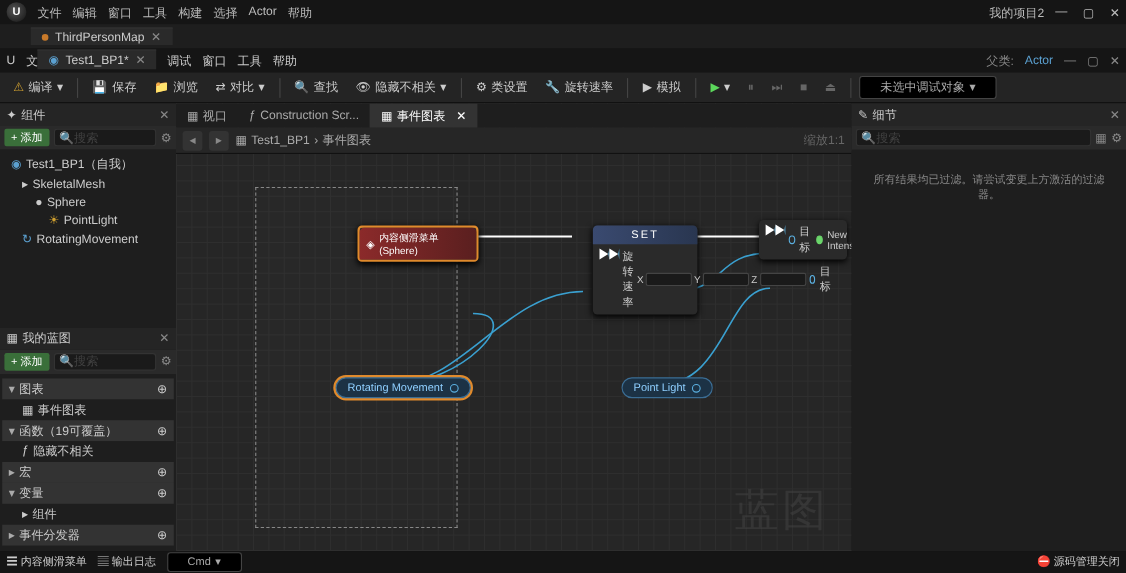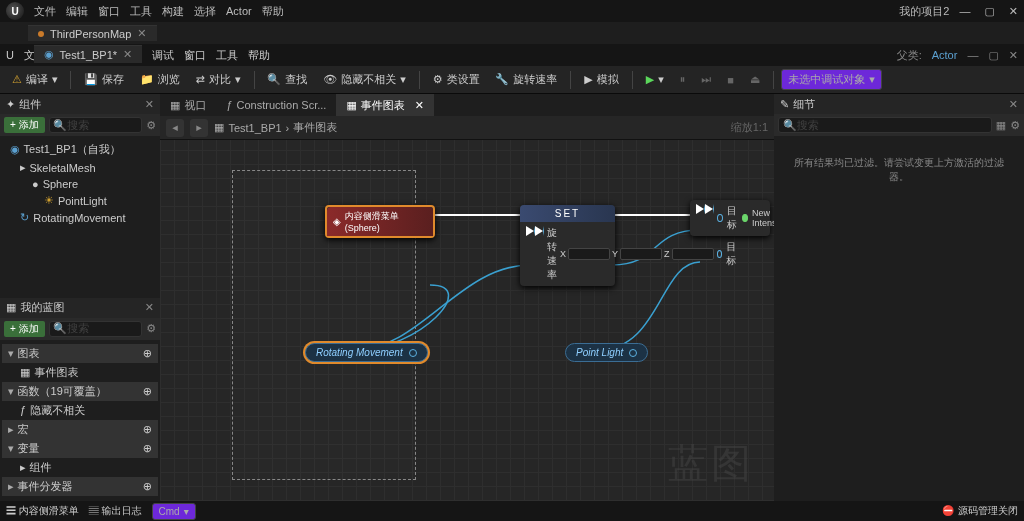--- a/index.html
+++ b/index.html
@@ -50,30 +50,30 @@
 .node .title { padding: 3px 6px; border-radius: 4px 4px 0 0; display: flex; align-items: center; gap: 4px; color: #fff; }
 .node.event .title { background: linear-gradient(90deg, #8b2a2a, #5a1f1f); }
 .node.setter .title { background: linear-gradient(90deg, #3a4a70, #293650); justify-content: center; letter-spacing: 2px; }
 .node.func .title { background: linear-gradient(90deg, #2a5a7a, #1f3e55); }
 .node .body { padding: 4px 6px; display: flex; flex-direction: row; gap: 3px; }
 .pin-row { display: flex; align-items: center; justify-content: flex-end; gap: 4px; }
 .pin-row.left { justify-content: flex-start; }
 .pin { width: 8px; height: 8px; border-radius: 50%; border: 1px solid #5bb0e0; }
 .pin.exec { width: 0; height: 0; border-left: 8px solid #fff; border-top: 5px solid transparent; border-bottom: 5px solid transparent; border-radius: 0; }
 .pin.green { border-color: #6bd66b; background: #6bd66b; }
-.pill-node { position: absolute; background: #1c3245; border: 1px solid #3b6d94; border-radius: 11px; padding: 3px 10px; color: #8fcfff; font-size: 10px; display: flex; align-items: center; gap: 6px; font-style: italic; }
+.pill-node { position: absolute; background: #1c3245; border: 1px solid #3b6d94; border-radius: 11px; padding: 3px 10px; color: #8fcfff; font-size: 10px; display: flex; align-items: center; gap: 6px; }
 .pill-node.orange-ring { box-shadow: 0 0 0 2px #e08a2c; }
 .input-mini { background: #1a1a1a; border: 1px solid #444; color: #888; width: 22px; height: 12px; font-size: 11px; text-align: center; border-radius: 2px; padding-left: 40px; }
 .wire { position: absolute; pointer-events: none; }
 .right-panel { width: 250px; background: #1e1e1e; display: flex; flex-direction: column; }
 .details-body { flex: 1; padding: 20px; text-align: center; color: #888; font-size: 10px; }
 .statusbar { position: absolute; bottom: 0; left: 0; right: 0; height: 20px; background: #151515; display: flex; align-items: center; padding: 0 6px; gap: 10px; font-size: 10px; }
 .statusbar .right { margin-left: auto; display: flex; align-items: center; gap: 8px; }
 .watermark { position: absolute; right: 20px; bottom: 10px; font-size: 40px; color: #444; font-weight: 300; letter-spacing: 3px; opacity: 0.5; }
-.dropdown { background: #6d28d9; border: 1px solid #444; padding: 2px 6px; border-radius: 3px; color: #aaa; display: flex; align-items: center; gap: 4px; }
+.dropdown { background: #000000; border: 1px solid #444; padding: 2px 18px; border-radius: 3px; color: #aaa; display: flex; align-items: center; gap: 4px; }
 </style>
 </head>
 <body>
 
 <div class="menubar">
   <div class="logo">U</div>
   <span>文件</span>
   <span>编辑</span>
   <span>窗口</span>
   <span>工具</span>
@@ -326,21 +326,21 @@
         <path d="M452 125 C500 125 490 90 540 90" stroke="#3aa0d0" stroke-width="1.5" fill="none"></path>
       </svg>
 
       <div class="node event" style="left:165px; top:65px; width:110px;">
         <div class="title">
             <span>◈</span>
             <span style="font-size:9px">内容侧滑菜单 (Sphere)</span>
           </div>
       </div>
 
-      <div class="node setter" style="left:360px; top:65px; width:95px;">
+      <div class="node setter" style="left:379px; top:65px; width:95px;">
         <div class="title">
             <span>SET</span>
           </div>
         <div class="body">
           <div style="display:flex;justify-content:space-between">
               <span class="pin exec"></span>
               <span class="pin exec"></span>
             </div>
           <div class="pin-row" style="justify-content:center">
               <span>旋转速率</span>

